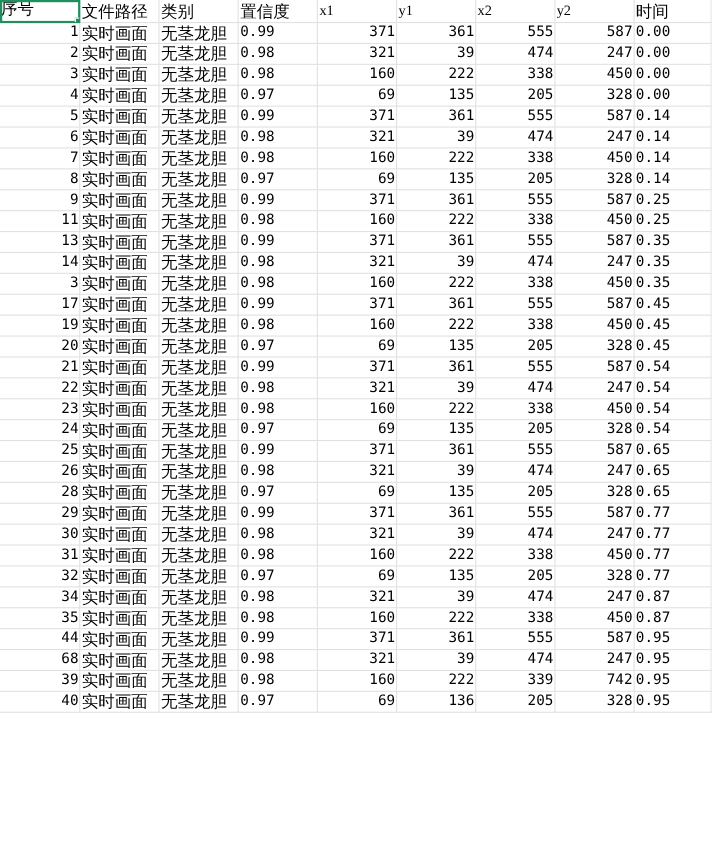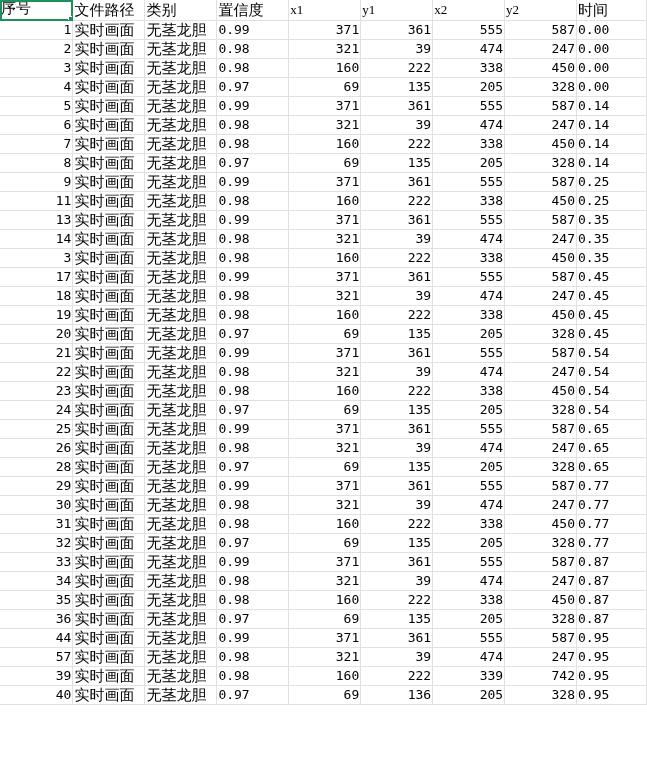--- a/index.html
+++ b/index.html
@@ -190,53 +190,42 @@
         <td>实时画面</td>
         <td>无茎龙胆</td>
         <td class="dec">0.99</td>
         <td class="num">371</td>
         <td class="num">361</td>
         <td class="num">555</td>
         <td class="num">587</td>
         <td class="dec">0.45</td>
       </tr>
       <tr>
-        <td class="num">18</td>
-        <td>实时画面</td>
-        <td>无茎龙胆</td>
-        <td class="dec">0.98</td>
-        <td class="num">321</td>
-        <td class="num">39</td>
-        <td class="num">474</td>
-        <td class="num">247</td>
+        <td class="num">19</td>
+        <td>实时画面</td>
+        <td>无茎龙胆</td>
+        <td class="dec">0.98</td>
+        <td class="num">160</td>
+        <td class="num">222</td>
+        <td class="num">338</td>
+        <td class="num">450</td>
         <td class="dec">0.45</td>
       </tr>
       <tr>
-        <td class="num">19</td>
-        <td>实时画面</td>
-        <td>无茎龙胆</td>
-        <td class="dec">0.98</td>
-        <td class="num">160</td>
-        <td class="num">222</td>
-        <td class="num">338</td>
-        <td class="num">450</td>
+        <td class="num">20</td>
+        <td>实时画面</td>
+        <td>无茎龙胆</td>
+        <td class="dec">0.97</td>
+        <td class="num">69</td>
+        <td class="num">135</td>
+        <td class="num">205</td>
+        <td class="num">328</td>
         <td class="dec">0.45</td>
       </tr>
       <tr>
-        <td class="num">20</td>
-        <td>实时画面</td>
-        <td>无茎龙胆</td>
-        <td class="dec">0.97</td>
-        <td class="num">69</td>
-        <td class="num">135</td>
-        <td class="num">205</td>
-        <td class="num">328</td>
-        <td class="dec">0.45</td>
-      </tr>
-      <tr>
         <td class="num">21</td>
         <td>实时画面</td>
         <td>无茎龙胆</td>
         <td class="dec">0.99</td>
         <td class="num">371</td>
         <td class="num">361</td>
         <td class="num">555</td>
         <td class="num">587</td>
         <td class="dec">0.54</td>
       </tr>
@@ -344,76 +333,54 @@
         <td>实时画面</td>
         <td>无茎龙胆</td>
         <td class="dec">0.97</td>
         <td class="num">69</td>
         <td class="num">135</td>
         <td class="num">205</td>
         <td class="num">328</td>
         <td class="dec">0.77</td>
       </tr>
       <tr>
-        <td class="num">33</td>
-        <td>实时画面</td>
-        <td>无茎龙胆</td>
-        <td class="dec">0.99</td>
-        <td class="num">371</td>
-        <td class="num">361</td>
-        <td class="num">555</td>
-        <td class="num">587</td>
+        <td class="num">34</td>
+        <td>实时画面</td>
+        <td>无茎龙胆</td>
+        <td class="dec">0.98</td>
+        <td class="num">321</td>
+        <td class="num">39</td>
+        <td class="num">474</td>
+        <td class="num">247</td>
         <td class="dec">0.87</td>
       </tr>
       <tr>
-        <td class="num">34</td>
-        <td>实时画面</td>
-        <td>无茎龙胆</td>
-        <td class="dec">0.98</td>
-        <td class="num">321</td>
-        <td class="num">39</td>
-        <td class="num">474</td>
-        <td class="num">247</td>
+        <td class="num">35</td>
+        <td>实时画面</td>
+        <td>无茎龙胆</td>
+        <td class="dec">0.98</td>
+        <td class="num">160</td>
+        <td class="num">222</td>
+        <td class="num">338</td>
+        <td class="num">450</td>
         <td class="dec">0.87</td>
       </tr>
       <tr>
-        <td class="num">35</td>
-        <td>实时画面</td>
-        <td>无茎龙胆</td>
-        <td class="dec">0.98</td>
-        <td class="num">160</td>
-        <td class="num">222</td>
-        <td class="num">338</td>
-        <td class="num">450</td>
-        <td class="dec">0.87</td>
-      </tr>
-      <tr>
-        <td class="num">36</td>
-        <td>实时画面</td>
-        <td>无茎龙胆</td>
-        <td class="dec">0.97</td>
-        <td class="num">69</td>
-        <td class="num">135</td>
-        <td class="num">205</td>
-        <td class="num">328</td>
-        <td class="dec">0.87</td>
-      </tr>
-      <tr>
         <td class="num">44</td>
         <td>实时画面</td>
         <td>无茎龙胆</td>
         <td class="dec">0.99</td>
         <td class="num">371</td>
         <td class="num">361</td>
         <td class="num">555</td>
         <td class="num">587</td>
         <td class="dec">0.95</td>
       </tr>
       <tr>
-        <td class="num">57</td>
+        <td class="num">68</td>
         <td>实时画面</td>
         <td>无茎龙胆</td>
         <td class="dec">0.98</td>
         <td class="num">321</td>
         <td class="num">39</td>
         <td class="num">474</td>
         <td class="num">247</td>
         <td class="dec">0.95</td>
       </tr>
       <tr>

